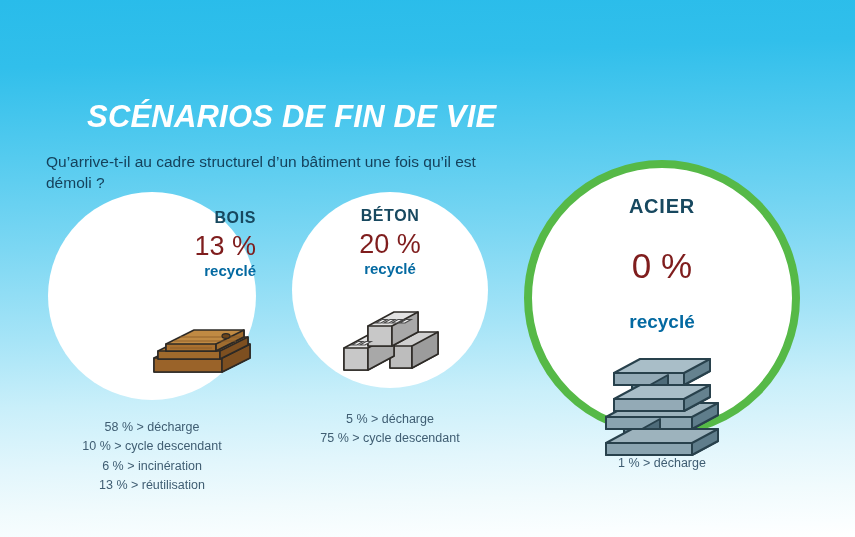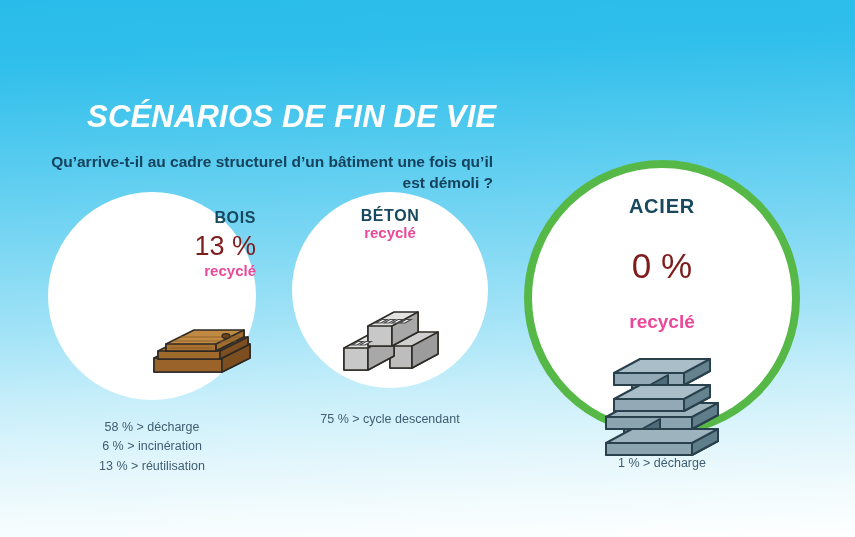--- a/index.html
+++ b/index.html
@@ -45,27 +45,26 @@
     margin: 18px;
     font-size: 31px;
     font-weight: bold;
     color: #ffffff;
     letter-spacing: 0.2px;
     line-height: 1.1;
     padding-left: 31px;
     font-style: italic;
   }
   .subtitle {
-    margin: 12px 0 0 0;
+    margin: 12px 0 0 8px;
     font-size: 15.5px;
-    font-weight: bold;
+    font-weight: normal;
     color: #15425c;
     line-height: 1.32;
     max-width: 455px;
-    text-align: right;
   }
 
   
   .column {
     position: absolute;
     text-align: center;
   }
   .col-bois    { left: 38px;  top: 192px; width: 228px; }
   .col-beton   { left: 285px; top: 192px; width: 210px; }
   .col-acier   { left: 512px; top: 160px; width: 300px; }
@@ -104,21 +103,21 @@
     font-weight: normal;
     color: #7f1d1d;
     line-height: 1.15;
     margin-top: 5px;
   }
   .mat-pct-lg { font-size: 35px; margin-top: 6px; }
 
   .mat-recycled {
     font-size: 15px;
     font-weight: bold;
-    color: #ec4899;
+    color: #0369a1;
     line-height: 1;
     margin-top: 1px;
   }
   .mat-recycled-lg { font-size: 19px; margin-top: 2px; }
 
   .icon-wrap {
     margin-top: auto;
     margin-bottom: 14px;
     line-height: 0;
   }
@@ -175,29 +174,31 @@
             <line x1="32" y1="13" x2="92" y2="13"></line>
             <line x1="22" y1="24" x2="64" y2="24"></line>
           </g>
           <ellipse cx="78" cy="12" rx="4" ry="2.4" fill="#6e4519" stroke="#2d2a26" stroke-width="1.2"></ellipse>
         </svg>
       </div>
     </div>
 
     <ul class="fate-list fate-bois">
       <li>58 % &gt; décharge</li>
+      <li>10 % &gt; cycle descendant</li>
       <li>6 % &gt; incinération</li>
       <li>13 % &gt; réutilisation</li>
     </ul>
   </div>
 
   <div class="column col-beton">
 
     <div class="circle circle-beton">
       <div class="mat-name">BÉTON</div>
+      <div class="mat-pct">20 %</div>
       <div class="mat-recycled">recyclé</div>
 
       <div class="icon-wrap">
         <svg width="104" height="72" viewBox="0 0 104 72" aria-hidden="true">
           <g stroke="#2d2a26" stroke-width="1.6" stroke-linejoin="round">
 
             <polygon points="52,44 78,30 100,30 100,52 74,66 52,66" fill="#cfcfcf"></polygon>
             <polygon points="52,44 74,44 74,66 52,66" fill="#bdbdbd"></polygon>
             <polygon points="74,44 100,30 100,52 74,66" fill="#9c9c9c"></polygon>
 
@@ -215,20 +216,21 @@
             <polygon points="54,21 60,17.5 65,17.5 59,21"></polygon>
             <polygon points="62,21 68,17.5 73,17.5 67,21"></polygon>
             <polygon points="14,43 20,39.5 25,39.5 19,43"></polygon>
             <polygon points="22,43 28,39.5 33,39.5 27,43"></polygon>
           </g>
         </svg>
       </div>
     </div>
 
     <ul class="fate-list fate-beton">
+      <li>5 % &gt; décharge</li>
       <li>75 % &gt; cycle descendant</li>
     </ul>
   </div>
 
   <div class="column col-acier">
 
     <div class="circle circle-acier">
       <div class="mat-name mat-name-lg">ACIER</div>
       <div class="mat-pct mat-pct-lg">0 %</div>
       <div class="mat-recycled mat-recycled-lg">recyclé</div>

